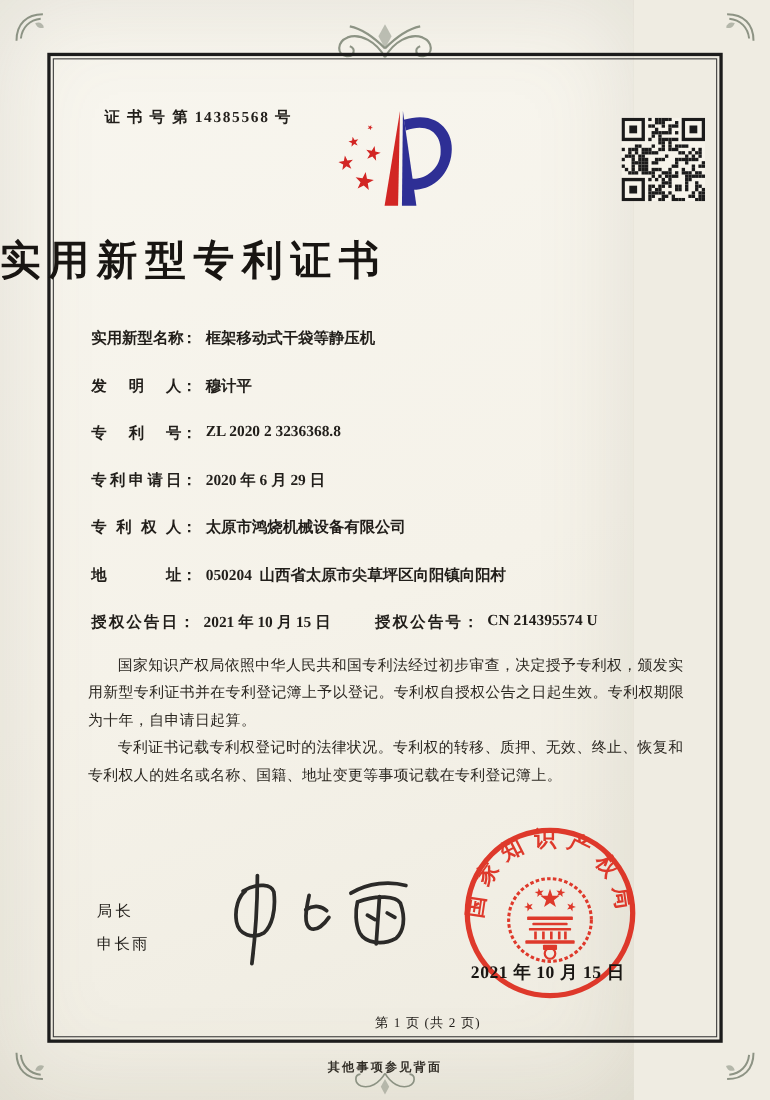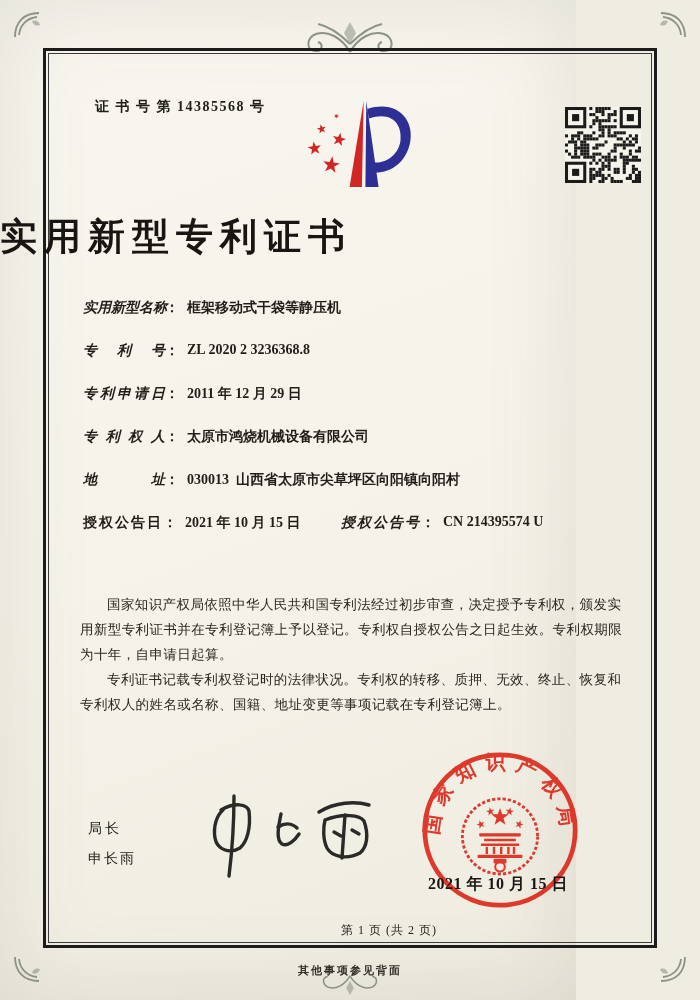--- a/index.html
+++ b/index.html
@@ -29,26 +29,26 @@
     letter-spacing:1.5px;white-space:pre;
   }
   .title{
     left:0;top:212px;width:700px;text-align:left;
     font-size:37px;font-weight:bold;letter-spacing:7px;color:#181512;
   }
   .fields{left:83px;top:299px;width:545px;font-size:14px;font-weight:bold;}
   .frow{position:relative;height:20px;margin-bottom:23px;white-space:nowrap;}
   .flabel{
     display:inline-block;width:82px;
-    text-align:justify;text-align-last:justify;vertical-align:top;font-style:italic;
+    text-align:justify;text-align-last:justify;vertical-align:top;
   }
   .fcolon{display:inline-block;vertical-align:top;}
   .fvalue{margin-left:8px;white-space:pre;vertical-align:top;margin-top:13px;}
   .grant-right{position:absolute;left:258px;top:0;}
-  .grant-right .glabel{letter-spacing:2px;font-style:italic;}
+  .grant-right .glabel{letter-spacing:2px;}
   .glabel{letter-spacing:2px;}
   .paras{
     left:80px;top:592px;width:546px;font-size:13.5px;line-height:25px;
     color:#2b2721;letter-spacing:.4px;
   }
   .paras p{margin:0;text-indent:2em;font-weight:400;}
   .signer-title{left:88px;top:820px;font-size:14px;letter-spacing:3px;}
   .signer-name{left:88px;top:850px;font-size:14px;letter-spacing:2px;}
   .signature{left:193px;top:790px;}
   .seal{left:420px;top:750px;}
@@ -365,30 +365,33 @@
     </g>
   </svg>
 
   <div class="abs title">实用新型专利证书</div>
 
   <div class="abs fields">
     <div class="frow">
       <span class="flabel">实用新型名称</span><span class="fcolon">：</span><span class="fvalue">框架移动式干袋等静压机</span>
     </div>
     <div class="frow">
+      <span class="flabel">发明人</span><span class="fcolon">：</span><span class="fvalue">穆计平</span>
+    </div>
+    <div class="frow">
       <span class="flabel">专利号</span><span class="fcolon">：</span><span class="fvalue">ZL 2020 2 3236368.8</span>
     </div>
     <div class="frow">
-      <span class="flabel">专利申请日</span><span class="fcolon">：</span><span class="fvalue">2011 年 12 月 29 日</span>
+      <span class="flabel">专利申请日</span><span class="fcolon">：</span><span class="fvalue">2020 年 6 月 29 日</span>
     </div>
     <div class="frow">
       <span class="flabel">专利权人</span><span class="fcolon">：</span><span class="fvalue">太原市鸿烧机械设备有限公司</span>
     </div>
     <div class="frow">
-      <span class="flabel">地址</span><span class="fcolon">：</span><span class="fvalue">030013  山西省太原市尖草坪区向阳镇向阳村</span>
+      <span class="flabel">地址</span><span class="fcolon">：</span><span class="fvalue">050204  山西省太原市尖草坪区向阳镇向阳村</span>
     </div>
     <div class="frow">
       <span class="glabel">授权公告日</span><span class="fcolon">：</span><span class="fvalue">2021 年 10 月 15 日</span>
       <span class="grant-right">
         <span class="glabel">授权公告号</span><span class="fcolon">：</span><span class="fvalue">CN 214395574 U</span>
       </span>
     </div>
   </div>
 
   <div class="abs paras">

